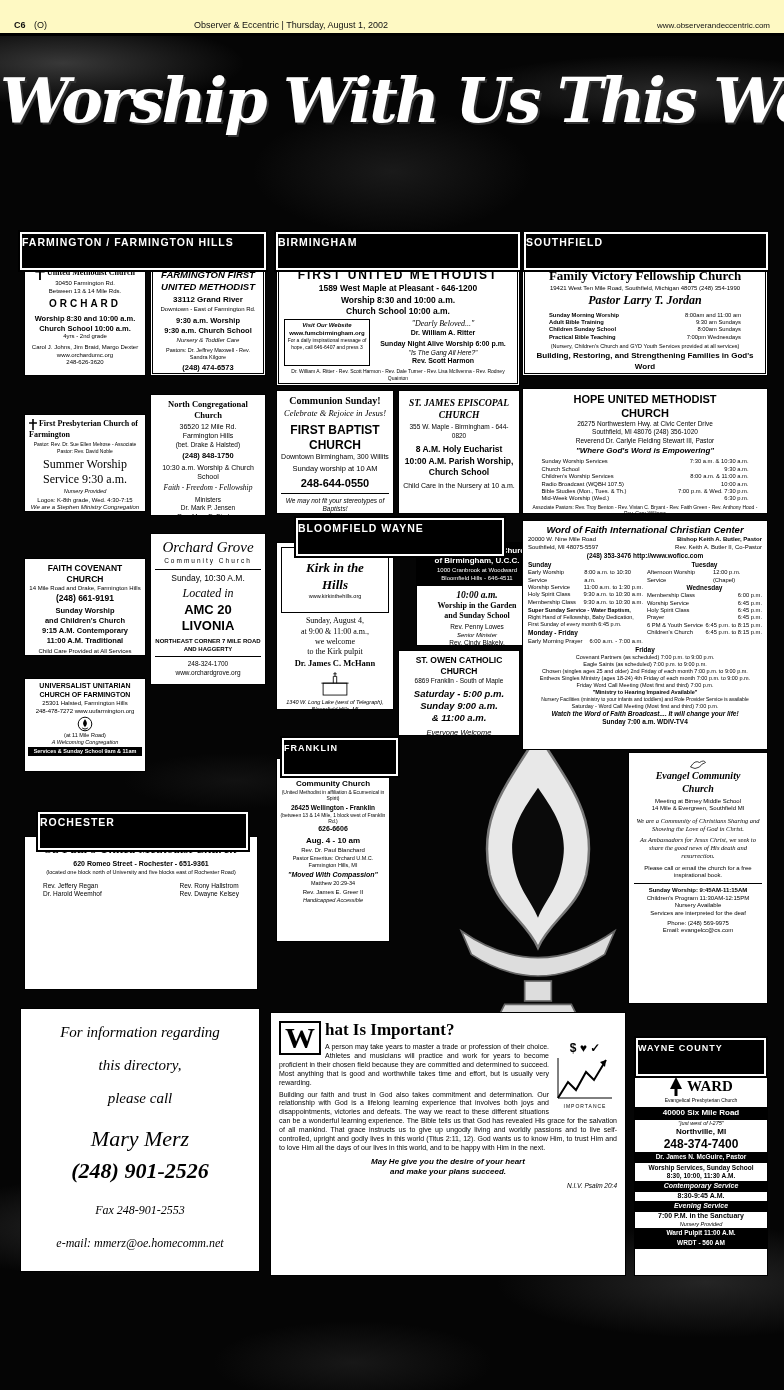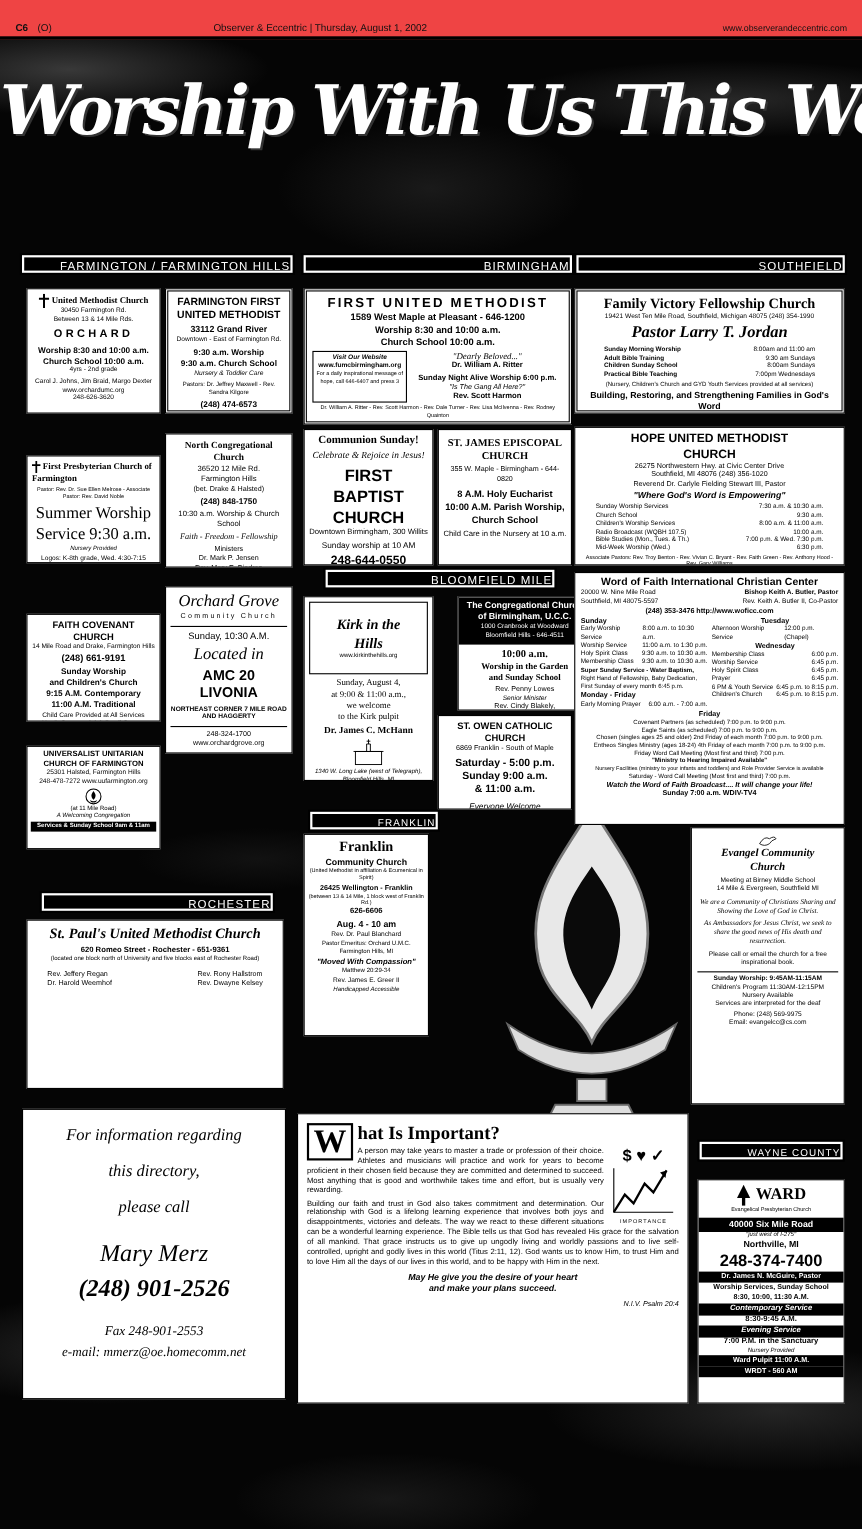--- a/index.html
+++ b/index.html
@@ -1,46 +1,46 @@
 <!DOCTYPE html>
 <html><head>
 <meta charset="utf-8">
 <style>
   * { margin:0; padding:0; box-sizing:border-box; }
   html,body { background:#222; }
   body { width:784px; font-family:"Liberation Sans", sans-serif; }
   .page { position:relative; width:784px; height:1390px; background:#000; overflow:hidden; }
-  .masthead { position:absolute; top:0; left:0; width:784px; height:36px; background:#ef4444;
+  .masthead { position:absolute; top:0; left:0; width:784px; height:36px; background:#fef9c3;
     border-bottom:3px solid #000; display:flex; align-items:flex-end; padding:2px 14px 3px 14px; font-size:9px; color:#111; }
   .mh-left { width:180px; font-weight:bold; }
   .mh-zone { font-weight:normal; margin-left:6px; }
   .mh-center { flex:1; text-align:left; }
   .mh-right { width:200px; text-align:right; font-size:8px; }
   .canvas { position:absolute; top:36px; left:0; width:784px; height:1354px;
     background:
       radial-gradient(ellipse 260px 60px at 8% 2%, rgba(190,190,190,.28), transparent 70%),
       radial-gradient(ellipse 300px 50px at 85% 4%, rgba(160,160,160,.22), transparent 70%),
       radial-gradient(ellipse 200px 90px at 50% 10%, rgba(120,120,120,.18), transparent 70%),
       radial-gradient(ellipse 240px 70px at 12% 88%, rgba(170,170,170,.20), transparent 70%),
       radial-gradient(ellipse 300px 80px at 90% 92%, rgba(150,150,150,.22), transparent 70%),
       radial-gradient(ellipse 200px 60px at 45% 98%, rgba(120,120,120,.16), transparent 70%),
       radial-gradient(ellipse 160px 40px at 30% 55%, rgba(90,90,90,.15), transparent 70%),
       #050505; }
   .banner { position:absolute; top:28px; left:0; width:784px; text-align:center; color:#fff;
     font-family:"DejaVu Serif", serif; font-weight:bold; font-style:italic; font-size:62px;
     letter-spacing:-3px; white-space:nowrap; text-shadow:2px 2px 0 #333; }
   .sechdr { position:absolute; background:#000; color:#fff; border:2px solid #fff; box-shadow:0 0 0 2px #000;
-    text-align:right; font-weight:normal; font-size:10.5px; line-height:16px; letter-spacing:1px; height:16px; z-index:3; }
+    text-align:left; font-weight:bold; font-size:10.5px; line-height:16px; letter-spacing:1px; height:38px; z-index:3; }
   .box { position:absolute; background:#fff; color:#000; border:1.5px solid #000; padding:4px 4px;
     font-size:7px; line-height:1.28; overflow:hidden; z-index:2; }
   .box2 { border:3px double #000; }
   .c { text-align:center; } .b { font-weight:bold; } .i { font-style:italic; }
   .serif { font-family:"Liberation Serif", serif; }
   .f5{font-size:5px;} .f55{font-size:5.5px;} .f6{font-size:6px;} .f65{font-size:6.5px;} .f7{font-size:7px;}
-  .f75{font-size:7.5px;} .f8{font-size:8px;} .f85{font-size:8.5px;} .f9{font-size:15px;} .f95{font-size:9.5px;}
+  .f75{font-size:7.5px;} .f8{font-size:8px;} .f85{font-size:8.5px;} .f9{font-size:12px;} .f95{font-size:9.5px;font-style:italic;}
   .f10{font-size:10px;} .f11{font-size:11px;} .f12{font-size:12px;} .f13{font-size:13px;} .f15{font-size:15px;}
   .f17{font-size:17px;} .f22{font-size:22px;}
   .mt1{margin-top:1px;} .mt2{margin-top:2px;} .mt3{margin-top:3px;} .mt4{margin-top:4px;}
   .inv { background:#000; color:#fff; padding:1px 2px; }
   .srow { display:flex; justify-content:space-between; font-size:5.8px; padding:0 4px; }
   .cols { display:flex; gap:4px; }
   .col { flex:1; }
   .rule { border-top:1px solid #000; margin:3px 0; }
   .icon { display:inline-block; vertical-align:middle; }
   .flameart { position:absolute; z-index:1; }
@@ -77,21 +77,21 @@
     <div class="sechdr" style="left:20px; top:196px; width:246px;">
       <span>FARMINGTON / FARMINGTON HILLS</span>
     </div>
     <div class="sechdr" style="left:276px; top:196px; width:244px;">
       <span>BIRMINGHAM</span>
     </div>
     <div class="sechdr" style="left:524px; top:196px; width:244px;">
       <span>SOUTHFIELD</span>
     </div>
     <div class="sechdr" style="left:296px; top:482px; width:208px;">
-      <span>BLOOMFIELD MILE</span>
+      <span>BLOOMFIELD WAYNE</span>
     </div>
     <div class="sechdr" style="left:282px; top:702px; width:116px; font-size:9px;">
       <span>FRANKLIN</span>
     </div>
     <div class="sechdr" style="left:38px; top:776px; width:210px;">
       <span>ROCHESTER</span>
     </div>
     <div class="sechdr" style="left:636px; top:1002px; width:130px; font-size:9px;">
       <span>WAYNE COUNTY</span>
     </div>
@@ -217,21 +217,21 @@
       </div>
     </div>
 
     <div class="box" style="left:20px; top:972px; width:240px; height:264px; padding:14px 8px;">
       <div class="c serif i f15">For information regarding</div>
       <div class="c serif i f15" style="margin-top:14px;">this directory,</div>
       <div class="c serif i f15" style="margin-top:14px;">please call</div>
       <div class="c serif i f22" style="margin-top:16px;">Mary Merz</div>
       <div class="c serif i b f22" style="margin-top:4px;">(248) 901-2526</div>
       <div class="c serif i f12" style="margin-top:18px;font-family:Liberation Serif, serif;">Fax 248-901-2553</div>
-      <div class="c serif i f12" style="margin-top:4px;">e-mail: mmerz@oe.homecomm.net</div>
+      <div class="c serif i f12" style="margin-top:18px;">e-mail: mmerz@oe.homecomm.net</div>
     </div>
 
     <div class="box box2" style="left:276px; top:226px; width:244px; height:124px; padding:3px 5px;">
       <div class="c f12 b" style="letter-spacing:2px;">FIRST UNITED METHODIST</div>
       <div class="c f85 b">1589 West Maple at Pleasant - 646-1200</div>
       <div class="c f85 b mt1">Worship 8:30 and 10:00 a.m.</div>
       <div class="c f85 b">Church School 10:00 a.m.</div>
       <div class="cols mt2">
         <div style="width:86px; border:1px solid #000; padding:2px;">
           <div class="c f6 b i">Visit Our Website</div>

